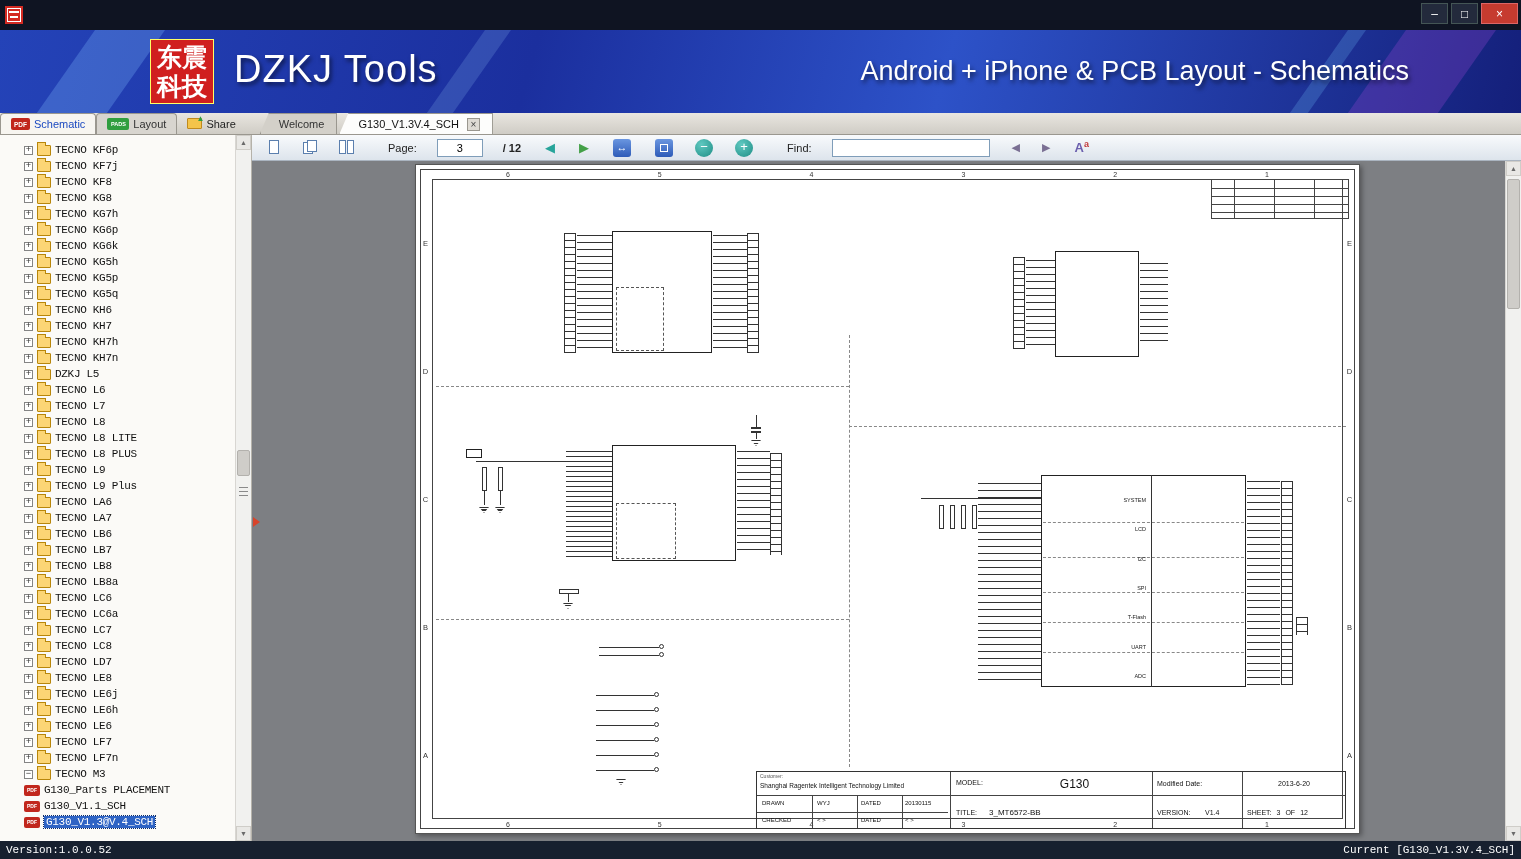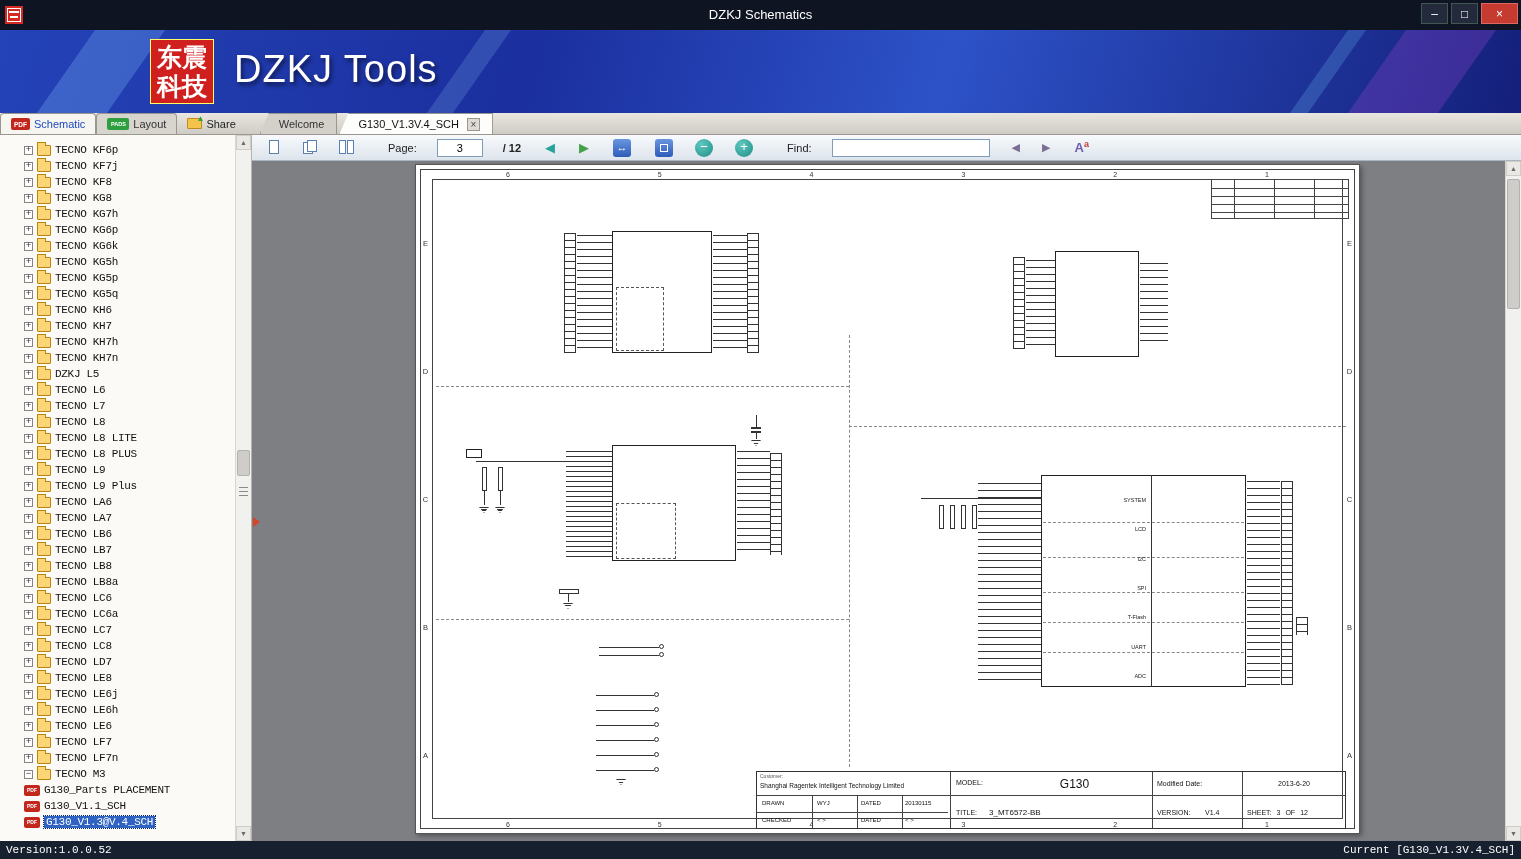--- a/index.html
+++ b/index.html
@@ -144,35 +144,35 @@
   
   .statusbar { position:absolute; left:0; top:841px; width:1521px; height:18px; background:#17202f; color:#fff;
                font-family:"Liberation Mono",monospace; font-size:11px; display:flex; align-items:center;
                justify-content:space-between; padding:0 6px; }
 </style>
 </head>
 <body>
 
 <div class="titlebar">
   <div class="app-icon"></div>
-  <div class="titlebar-title">DZKJ Schematics</div>
   <div class="tb-btns">
     <div class="tb-btn">–</div>
     <div class="tb-btn">□</div>
     <div class="tb-btn close">×</div>
   </div>
 </div>
 
 <div class="banner">
   <div class="streak s1"></div>
   <div class="streak s2"></div>
   <div class="streak s3"></div>
   <div class="streak s4"></div>
   <div class="banner-logo">东震科技</div>
   <div class="banner-title">DZKJ Tools</div>
+  <div class="banner-sub">Android + iPhone &amp; PCB Layout - Schematics</div>
 </div>
 
 <div class="tabrow">
   <div class="mtab active">
     <span class="badge pdf">PDF</span>
     <span>Schematic</span>
   </div>
   <div class="mtab">
     <span class="badge pads">PADS</span>
     <span>Layout</span>

